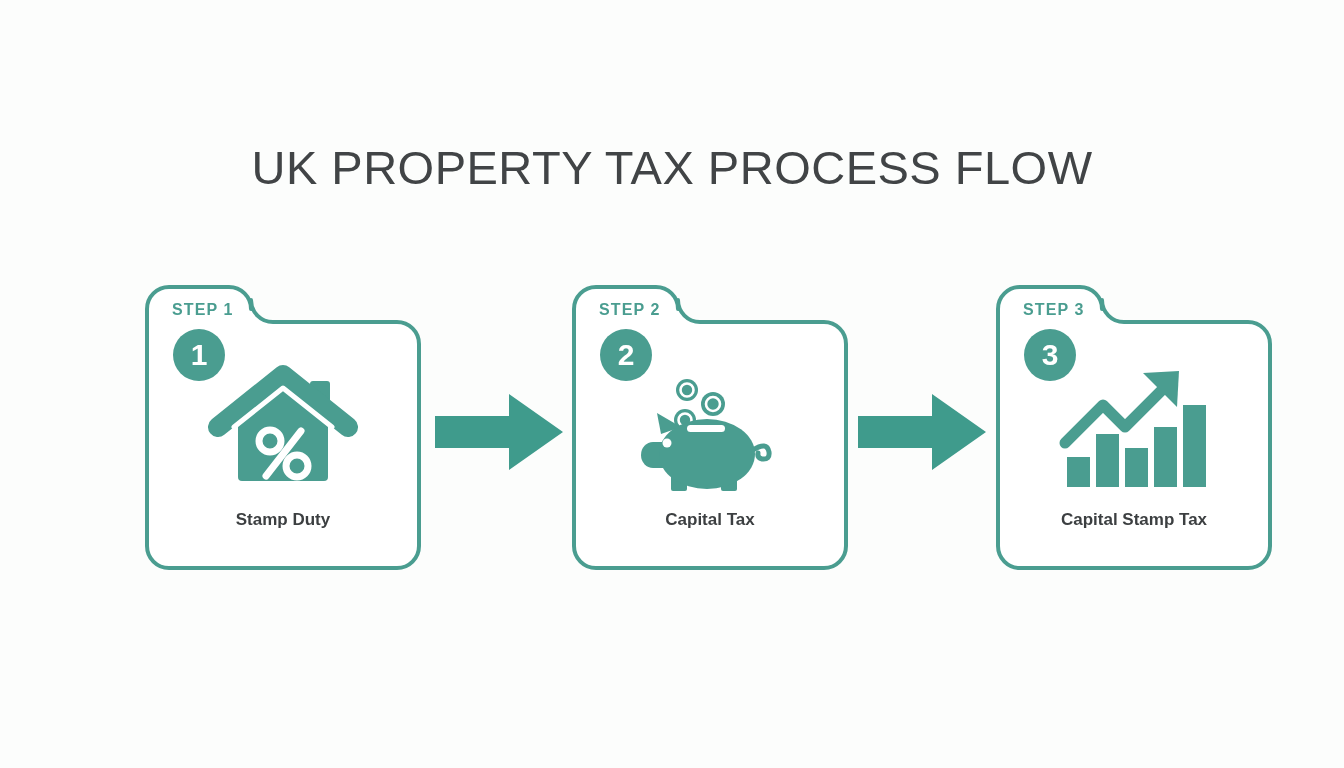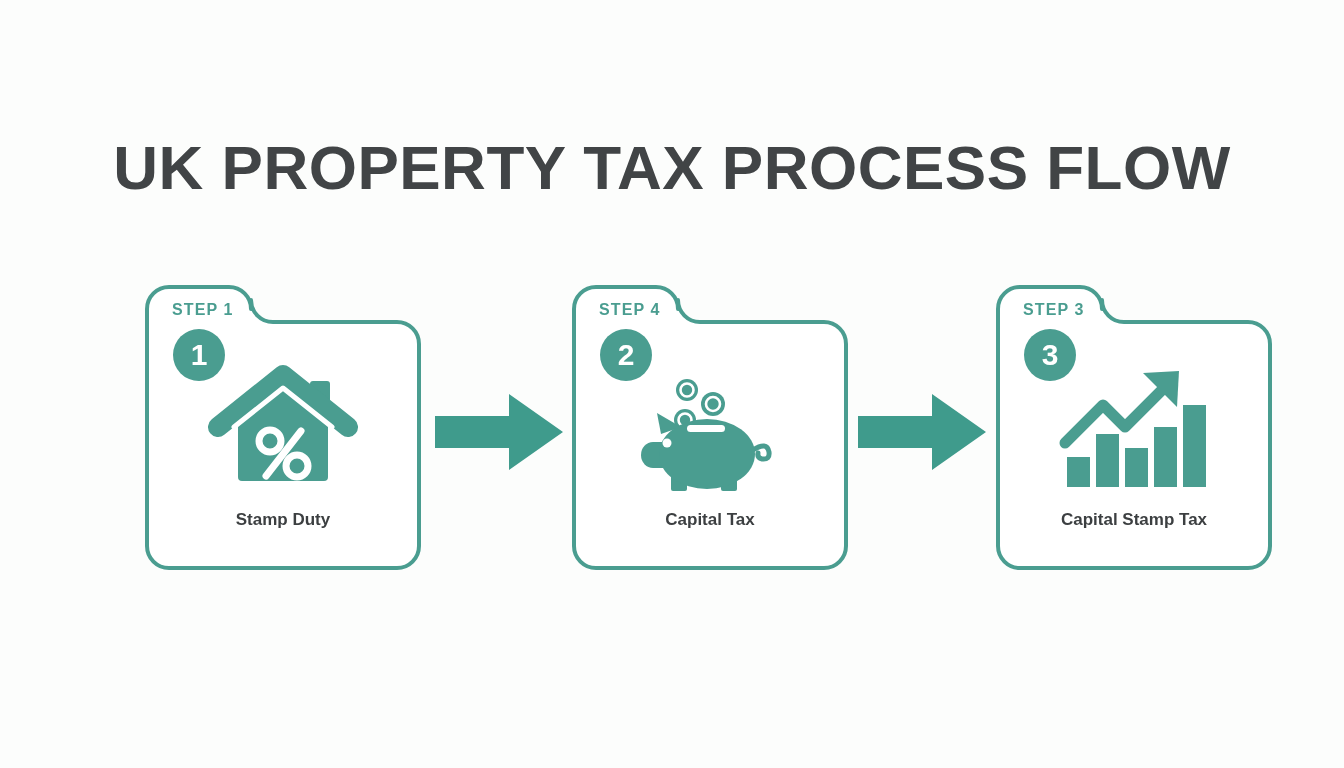--- a/index.html
+++ b/index.html
@@ -20,22 +20,22 @@
     inset: 0;
   }
 
   
   .title {
     position: absolute;
     top: 136px;
     left: 0;
     width: 1344px;
     text-align: center;
-    font-size: 62px;
-    font-weight: bold;
+    font-size: 47px;
+    font-weight: normal;
     letter-spacing: 0.5px;
     color: #414446;
     line-height: 64px;
     white-space: nowrap;
   }
 
   
   .flow {
     position: absolute;
     top: 285px;
@@ -185,21 +185,21 @@
                  A 22 22 0 0 0 128 37
                  L 252 37
                  A 22 22 0 0 1 274 59
                  L 274 261
                  A 22 22 0 0 1 252 283
                  L 24 283
                  A 22 22 0 0 1 2 261
                  Z" fill="#ffffff" stroke="#4a9d90" stroke-width="4" stroke-linejoin="round"></path>
       </svg>
 
-      <div class="step-label">STEP 4</div>
+      <div class="step-label">STEP 2</div>
       <div class="step-circle">2</div>
 
       <div class="card-icon">
         <svg width="150" height="130" viewBox="0 0 150 130">
 
           <circle cx="52" cy="27" r="11" fill="#4a9d90"></circle>
           <circle cx="52" cy="27" r="6.5" fill="none" stroke="#ffffff" stroke-width="2.6"></circle>
           <circle cx="78" cy="41" r="12" fill="#4a9d90"></circle>
           <circle cx="78" cy="41" r="7" fill="none" stroke="#ffffff" stroke-width="2.6"></circle>
           <circle cx="50" cy="57" r="11" fill="#4a9d90"></circle>

